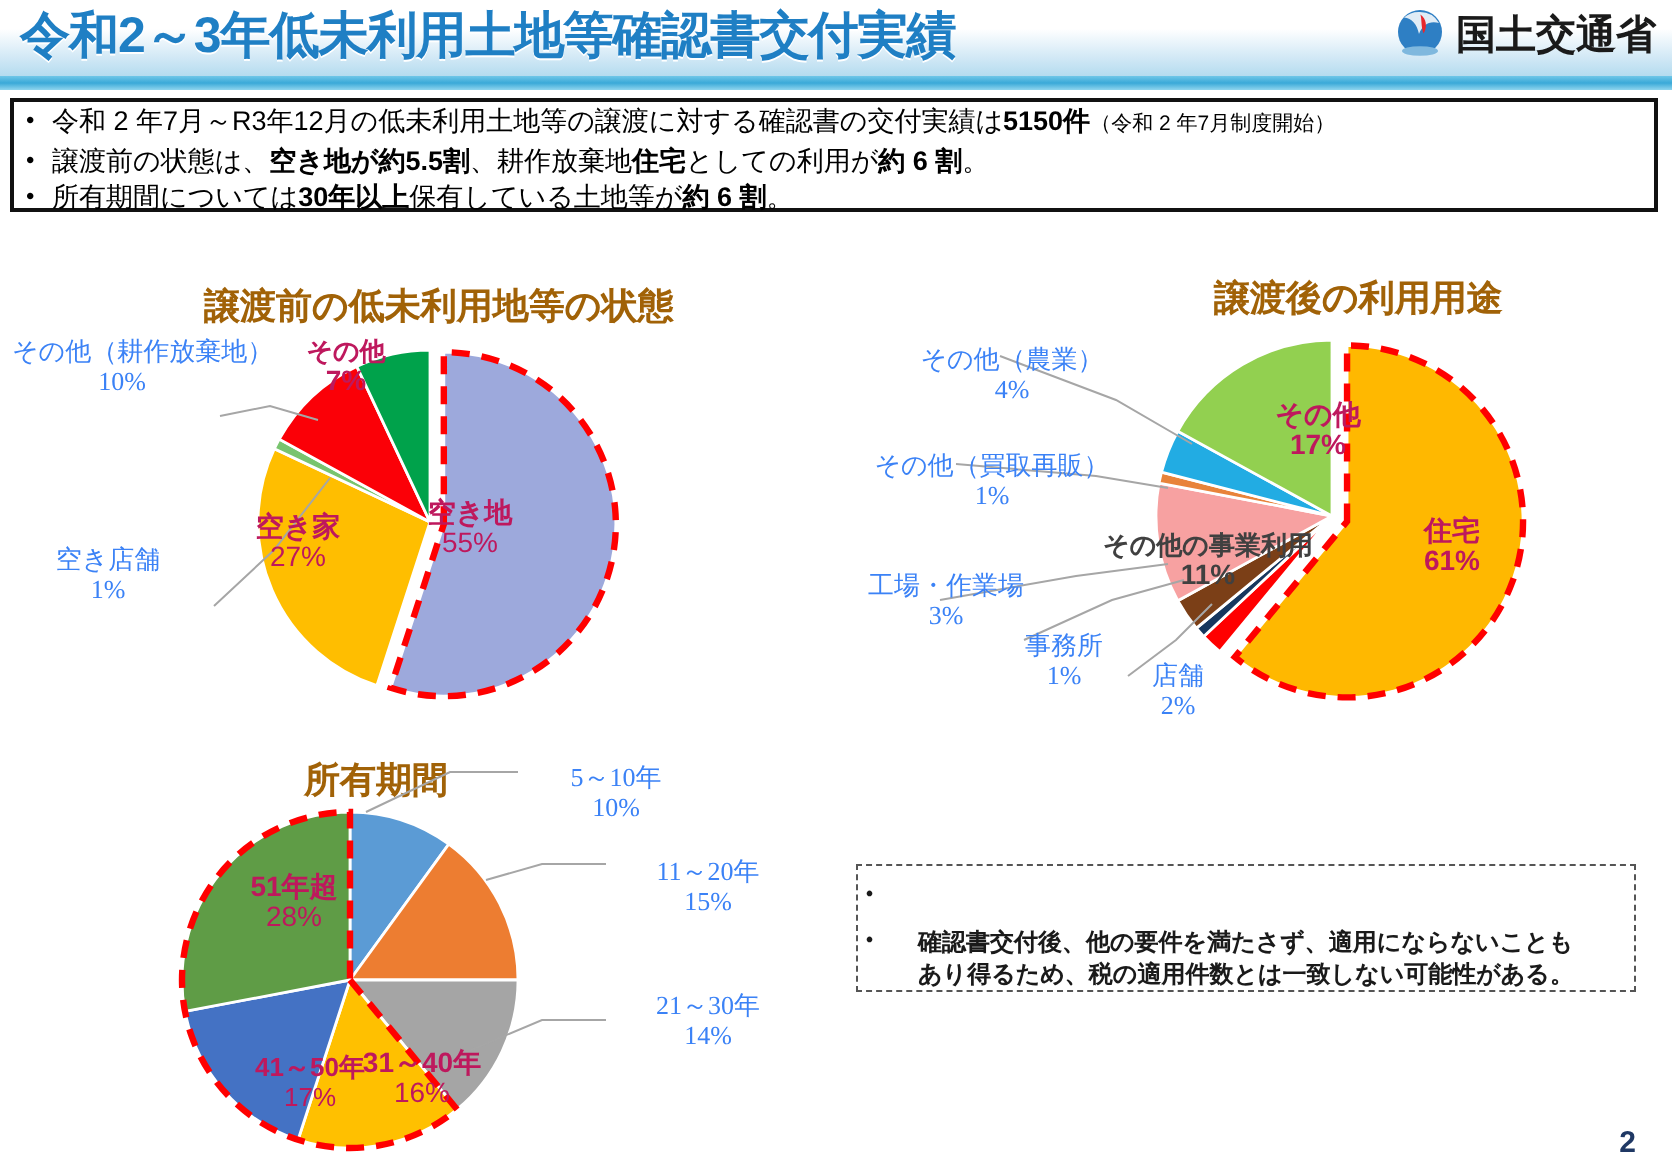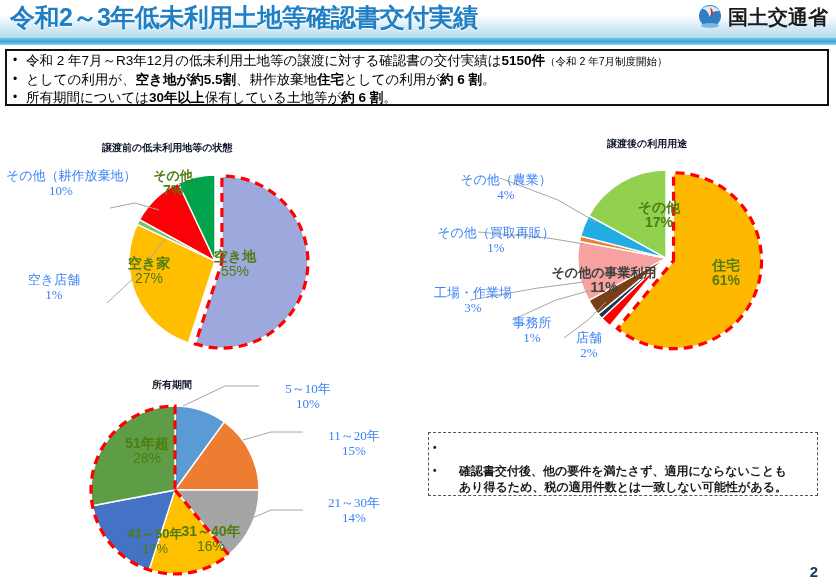--- a/index.html
+++ b/index.html
@@ -46,32 +46,32 @@
     white-space:nowrap;
   }
   .bullet-dot{
     width:13px;flex:0 0 13px;text-align:left;font-size:12px;line-height:17px;
   }
   .b{font-weight:bold;}
   .small-note{font-size:10.5px;}
 
   
   .chart-title{
-    position:absolute;font-size:10px;font-weight:bold;color:#0f172a;
+    position:absolute;font-size:18px;font-weight:bold;color:#a16207;
     white-space:nowrap;
   }
   .pie-wrap{position:absolute;}
   .pie-wrap svg{display:block;overflow:visible;}
 
   .lbl{
     position:absolute;white-space:nowrap;line-height:15px;
     font-size:12.5px;color:#595959;
   }
   .lbl.out{font-family:"Liberation Serif","DejaVu Serif",serif;font-size:13px;color:#3b82f6;}
-  .lbl.inner{font-weight:bold;color:#4d7c0f;text-align:center;}
+  .lbl.inner{font-weight:bold;color:#be185d;text-align:center;}
   .lbl.c{text-align:center;}
 
   
   #footnote-box{
     position:absolute;left:428px;top:432px;width:390px;height:64px;
     border:1px dashed #555555;background:#ffffff;box-sizing:border-box;
   }
   .fn-row{
     display:flex;align-items:flex-start;margin:7px 0 0 4px;
     font-size:12px;color:#1a1a1a;line-height:16px;font-weight:bold;
@@ -106,21 +106,21 @@
 <div id="summary-box">
   <div class="bullet-row">
     <span class="bullet-dot">•</span>
     <span>
       <span>令和 2 年7月～R3年12月の低未利用土地等の譲渡に対する確認書の交付実績は</span><span class="b">5150件</span><span class="small-note">（令和 2 年7月制度開始）</span>
     </span>
   </div>
   <div class="bullet-row">
     <span class="bullet-dot">•</span>
     <span>
-      <span>としての利用が、</span><span class="b">空き地が約5.5割</span><span>、耕作放棄地</span><span class="b">住宅</span><span>としての利用が</span><span class="b">約 6 割</span><span>。</span>
+      <span>譲渡前の状態は、</span><span class="b">空き地が約5.5割</span><span>、耕作放棄地</span><span class="b">住宅</span><span>としての利用が</span><span class="b">約 6 割</span><span>。</span>
     </span>
   </div>
   <div class="bullet-row">
     <span class="bullet-dot">•</span>
     <span>
       <span>所有期間については</span><span class="b">30年以上</span><span>保有している土地等が</span><span class="b">約 6 割</span><span>。</span>
     </span>
   </div>
 </div>
 

